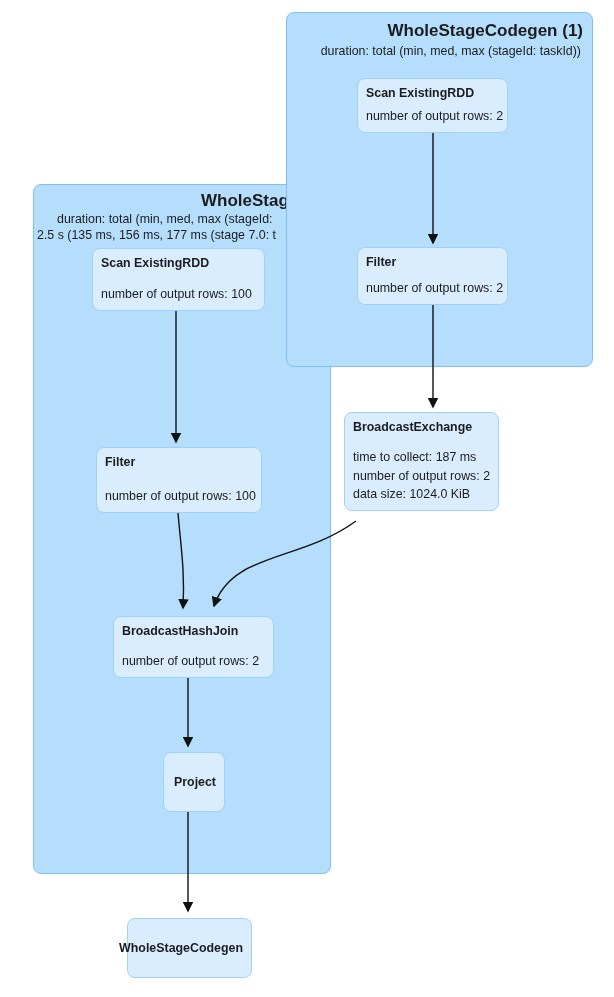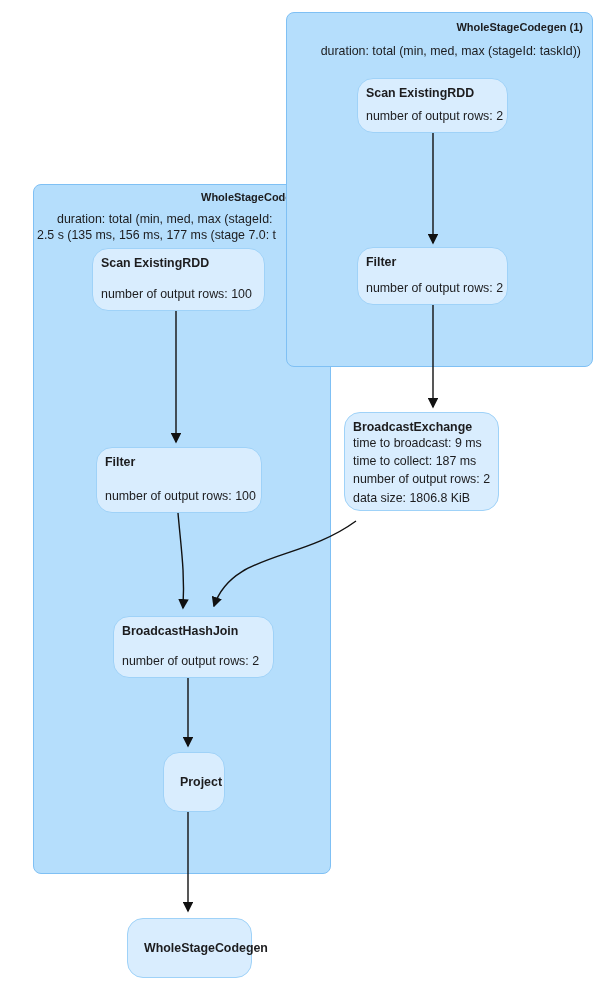--- a/index.html
+++ b/index.html
@@ -17,47 +17,47 @@
   .cluster{
     position:absolute;
     background:var(--cluster-fill);
     border:1px solid var(--cluster-border);
     border-radius:8px;
     box-sizing:border-box;
   }
   .cluster-title{
     position:absolute;
     font-weight:700;
-    font-size:11px;
+    font-size:17px;
     white-space:nowrap;
   }
   .cluster-duration{
     position:absolute;
     font-size:12.4px;
     line-height:16.5px;
     white-space:nowrap;
   }
   .dur-line{white-space:nowrap;}
 
   .node{
     position:absolute;
     background:var(--node-fill);
     border:1px solid var(--node-border);
-    border-radius:16px;
+    border-radius:8px;
     box-sizing:border-box;
     display:flex;
     flex-direction:column;
     justify-content:space-between;
     padding:7px 8px;
     z-index:3;
   }
   .node-title{font-weight:700;font-size:12.4px;white-space:nowrap;}
   .node-metrics{font-size:12.4px;line-height:18.2px;}
   .node-metrics div{white-space:nowrap;}
-  .node--center{justify-content:center;align-items:flex-start;padding:16px;}
+  .node--center{justify-content:center;align-items:flex-end;padding:8px;}
 
   #edges{
     position:absolute;left:0;top:0;width:614px;height:997px;
     z-index:4;pointer-events:none;
   }
   #edges path.edge{fill:none;stroke:var(--arrow);stroke-width:1.4px;}
 
   .z1{z-index:1}.z2{z-index:2}
 </style>
 </head>
@@ -88,24 +88,23 @@
   <div class="node" style="left:357px;top:247px;width:151px;height:58px;">
     <div class="node-title">Filter</div>
     <div class="node-metrics">
       <div>number of output rows: 2</div>
     </div>
   </div>
 
   <div class="node" style="left:344px;top:412px;width:155px;height:99px;">
     <div class="node-title">BroadcastExchange</div>
     <div class="node-metrics">
-      <div>time to broadcast: 9 ms</div>
       <div>time to collect: 187 ms</div>
       <div>number of output rows: 2</div>
-      <div>data size: 1806.8 KiB</div>
+      <div>data size: 1024.0 KiB</div>
     </div>
   </div>
 
   <div class="node" style="left:92px;top:248px;width:173px;height:63px;">
     <div class="node-title">Scan ExistingRDD</div>
     <div class="node-metrics">
       <div>number of output rows: 100</div>
     </div>
   </div>
 

